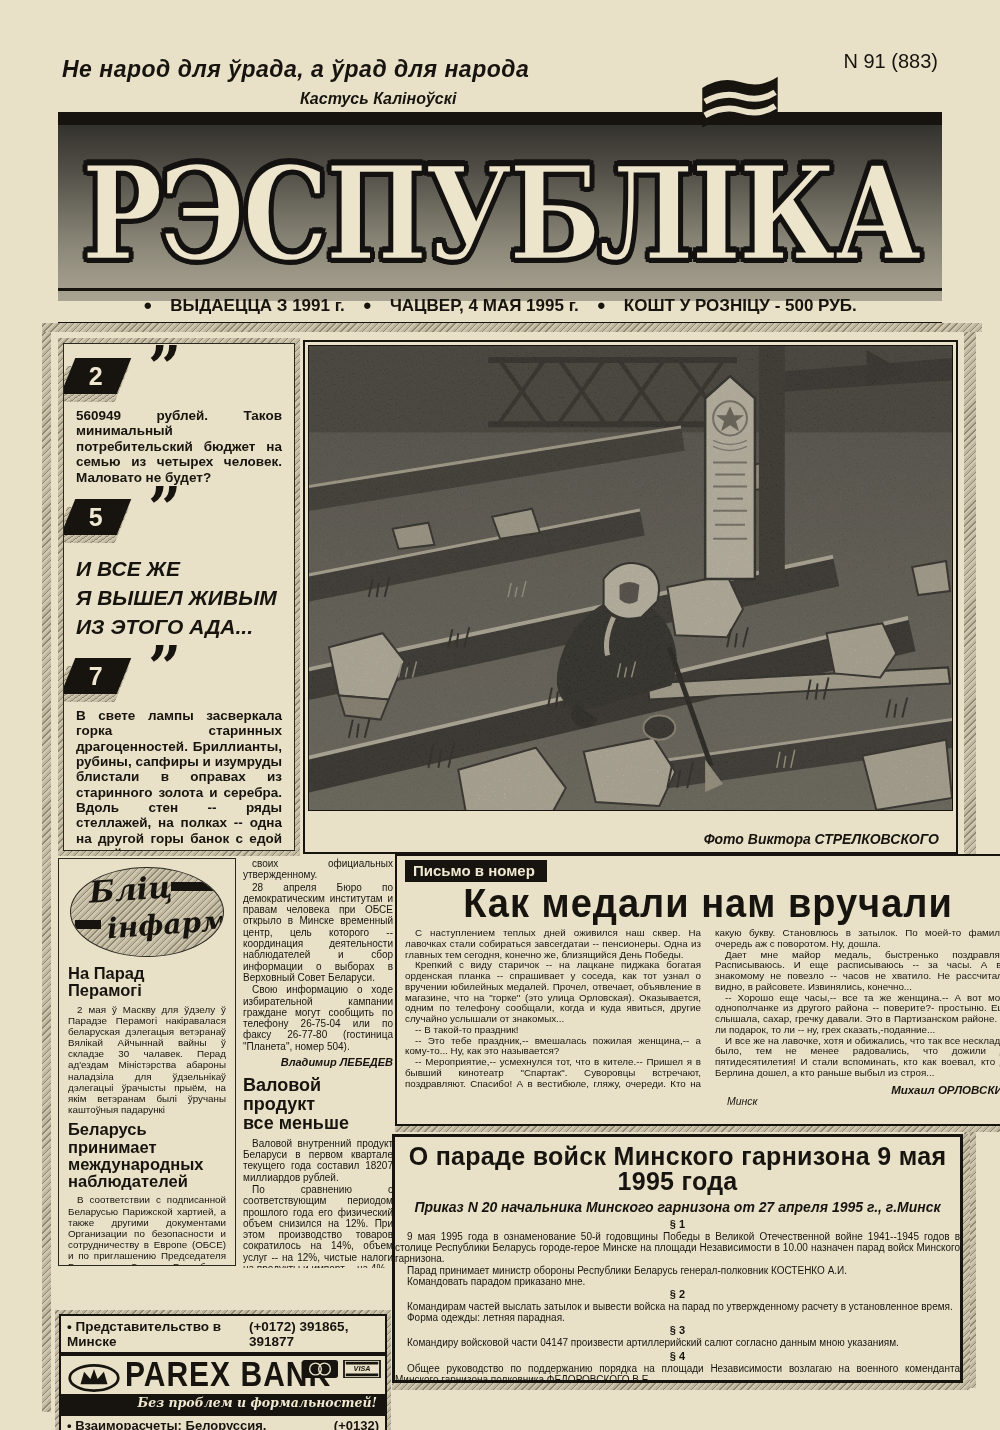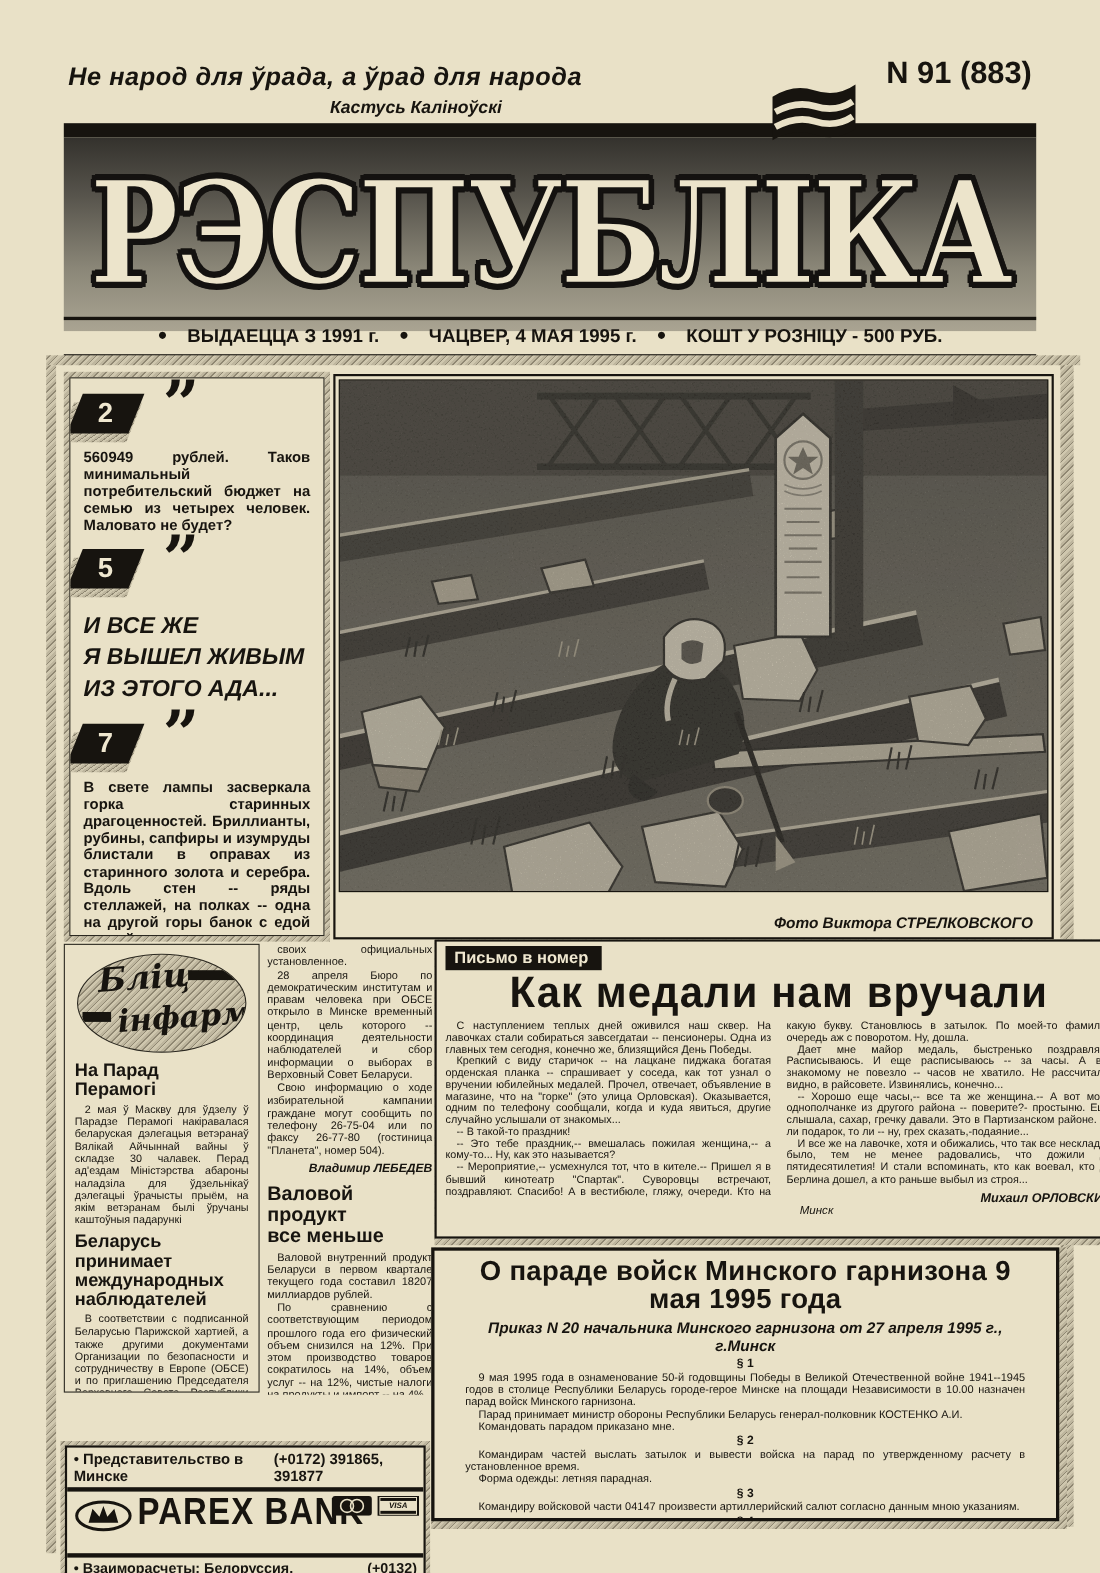--- a/index.html
+++ b/index.html
@@ -5,21 +5,21 @@
   html,body{margin:0;padding:0;background:#cfc7ae;}
   .page{position:relative;width:1000px;height:1430px;margin:0 auto;background:#e9e1c7;
         font-family:"Liberation Sans",sans-serif;color:#17140f;overflow:hidden;}
   .hatch{background:repeating-linear-gradient(135deg,#beb69e 0 2px,#8f8772 2px 3px,#cfc7ae 3px 5px);}
   .pre{white-space:pre-line;}
   .just{text-align:justify;}
 
   
   .slogan{position:absolute;left:62px;top:56px;font-size:23px;font-weight:bold;font-style:italic;letter-spacing:.5px;}
   .slogan-author{position:absolute;left:300px;top:90px;font-size:16px;font-weight:bold;font-style:italic;}
-  .issue-no{position:absolute;right:62px;top:50px;font-size:28px;font-weight:bold;}
+  .issue-no{position:absolute;right:62px;top:50px;font-size:20px;font-weight:normal;}
   .flag-ic{position:absolute;left:694px;top:64px;width:92px;height:72px;z-index:5;}
   .topbar{position:absolute;left:58px;right:58px;top:112px;height:13px;background:#17140f;}
   .masthead{position:absolute;left:58px;right:58px;top:125px;height:176px;
             background:linear-gradient(180deg,#34322d 0%,#57544c 30%,#8b8778 68%,#aaa492 100%);
             display:flex;align-items:center;justify-content:center;overflow:visible;}
   .masthead-text{font-family:"DejaVu Serif","Liberation Serif",serif;font-weight:bold;font-size:108px;
             color:#ece4cb;letter-spacing:-3px;transform:scaleY(1.2);line-height:1;
             -webkit-text-stroke:2px #141210;
             text-shadow:3px 3px 0 #141210,-3px -3px 0 #141210,3px -3px 0 #141210,-3px 3px 0 #141210,
                         0 4px 0 #141210,0 -4px 0 #141210,4px 0 0 #141210,-4px 0 0 #141210;}
@@ -83,21 +83,21 @@
   .letter-headline{text-align:center;font-size:38px;font-weight:bold;letter-spacing:1px;line-height:1;
           margin:2px 0 6px;transform:scaleY(1.05);}
   .letter-cols{column-count:2;column-gap:14px;font-size:9.8px;line-height:1.1;}
   .letter-cols p{margin:0;text-indent:10px;}
   .letter-sig{text-align:right;font-weight:bold;font-style:italic;font-size:11.5px;margin-top:5px;}
   .letter-city{font-style:italic;font-size:10.5px;padding-left:12px;}
 
   
   .order-wrap{position:absolute;left:392px;top:1134px;width:578px;height:256px;padding:0 7px 7px 0;box-sizing:border-box;}
   .order-box{width:100%;height:100%;border:3px solid #17140f;background:#e9e1c7;box-sizing:border-box;
-             padding:5px 28px;overflow:hidden;}
+             padding:5px 0;overflow:hidden;}
   .order-headline{text-align:center;font-size:25px;font-weight:bold;letter-spacing:.3px;line-height:1;margin:2px 0 5px;}
   .order-subhead{text-align:center;font-size:14px;font-weight:bold;font-style:italic;margin:0 0 3px;}
   .sec-label{text-align:center;font-size:11px;font-weight:bold;margin:1px 0;}
   .order-p{font-size:10px;line-height:1.12;margin:0;text-indent:12px;}
 
   
   .ad-wrap{position:absolute;left:55px;top:1266px;width:336px;height:150px;padding:4px;box-sizing:border-box;margin-top:44px;}
   .ad-box{width:100%;height:100%;border:2px solid #17140f;background:#e9e1c7;box-sizing:border-box;overflow:hidden;}
   .ad-row1{display:flex;justify-content:space-between;align-items:center;font-size:13.5px;font-weight:bold;
            padding:3px 6px;border-bottom:4px solid #17140f;}
@@ -307,21 +307,21 @@
       <div class="blitz-l2">інфарм</div>
     </div>
     <div class="blitz-h pre">На Парад
 Перамогі</div>
     <p class="blitz-p just" style="text-indent:9px">2 мая ў Маскву для ўдзелу ў Парадзе Перамогі накіравалася беларуская дэлегацыя ветэранаў Вялікай Айчыннай вайны ў складзе 30 чалавек. Перад ад'ездам Міністэрства абароны наладзіла для ўдзельнікаў дэлегацыі ўрачысты прыём, на якім ветэранам былі ўручаны каштоўныя падарункі</p>
     <div class="blitz-h">Беларусь принимает международных наблюдателей</div>
     <p class="blitz-p just" style="text-indent:9px">В соответствии с подписанной Беларусью Парижской хартией, а также другими документами Организации по безопасности и сотрудничеству в Европе (ОБСЕ) и по приглашению Председателя Верховного Совета Республики Беларусь страны--члены ОБСЕ, соответствующие международные негосударственные и частные организации представят на выборы в парламент Беларуси</p>
   </div>
 
   <div class="mid-col just">
-    <p class="col-p">своих официальных установленное.</p>
+    <p class="col-p">своих официальных утвержденному.</p>
     <p class="col-p">28 апреля Бюро по демократическим институтам и правам человека при ОБСЕ открыло в Минске временный центр, цель которого -- координация деятельности наблюдателей и сбор информации о выборах в Верховный Совет Беларуси.</p>
     <p class="col-p">Свою информацию о ходе избирательной кампании граждане могут сообщить по телефону 26-75-04 или по факсу 26-77-80 (гостиница "Планета", номер 504).</p>
     <div class="mid-byline">Владимир ЛЕБЕДЕВ</div>
     <div class="mid-h pre">Валовой продукт
 все меньше</div>
     <p class="col-p">Валовой внутренний продукт Беларуси в первом квартале текущего года составил 18207 миллиардов рублей.</p>
     <p class="col-p">По сравнению с соответствующим периодом прошлого года его физический объем снизился на 12%. При этом производство товаров сократилось на 14%, объем услуг -- на 12%, чистые налоги на продукты и импорт -- на 4%.</p>
 
   </div>
 
@@ -381,20 +381,21 @@
             <circle cx="15" cy="10" r="6.5" fill="none" stroke="#e9e1c7" stroke-width="1.6"></circle>
             <circle cx="25" cy="10" r="6.5" fill="none" stroke="#e9e1c7" stroke-width="1.6"></circle>
           </svg>
           <svg width="38" height="18" viewBox="0 0 40 20">
             <rect width="40" height="20" fill="#e9e1c7" stroke="#17140f" stroke-width="2"></rect>
             <rect x="2" y="2" width="36" height="3" fill="#17140f"></rect>
             <rect x="2" y="15" width="36" height="3" fill="#17140f"></rect>
             <text x="20" y="12.5" text-anchor="middle" font-size="8" font-style="italic" font-weight="bold" fill="#17140f">VISA</text>
           </svg>
         </div>
+        <div class="ad-tagline">Без проблем и формальностей!</div>
       </div>
       <div class="ad-item" style="border-top:4px solid #17140f">
         <span class="pre"><span>•</span> <span class="pre">Взаиморасчеты: Белоруссия, USA,
 Россия, Украина, Казахстан</span></span>
         <span class="ad-phone pre">(+0132) 221737,
 213534</span>
       </div>
 
     </div>
   </div>

